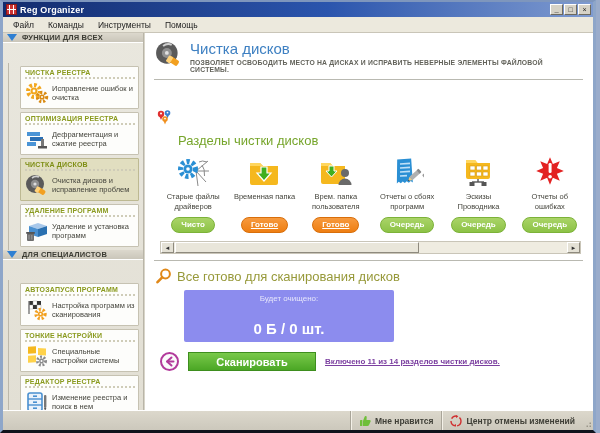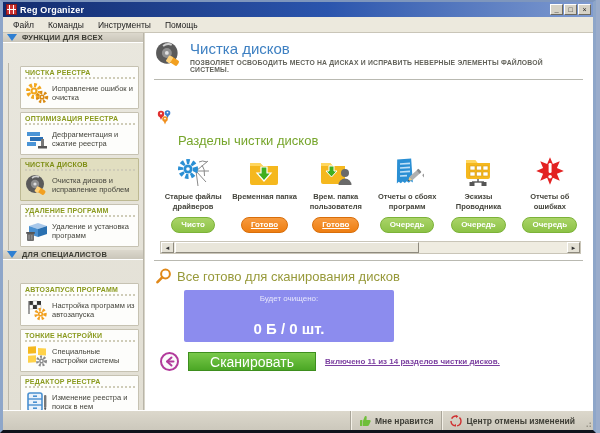--- a/index.html
+++ b/index.html
@@ -53,41 +53,41 @@
   .main-subtitle { font-size:6.8px; font-weight:bold; color:#62625a; margin-top:2px; letter-spacing:.2px; }
   .divider { border:none; border-top:1px solid #b9b9b1; margin:6px 0 7px 0; }
   .section-head { display:flex; align-items:center; gap:5px; margin:2px 0 6px 2px; }
   .section-title { font-size:13px; }
   .section-title.green { color:#76a52b;margin-top:46px; }
   .section-title.olive { color:#97993a; }
 
   .items-row { display:flex; gap:5px; padding-left:6px; }
   .clean-item { width:68px; display:flex; flex-direction:column; align-items:center; cursor:pointer; }
   .ci-icon { height:36px; display:flex; align-items:center; justify-content:center; }
-  .ci-label { font-size:7.5px; color:#45453d; text-align:center; line-height:1.3; height:20px; margin-top:2px;font-weight:bold; }
+  .ci-label { font-size:7.5px; color:#45453d; text-align:center; line-height:1.3; height:20px; margin-top:2px; }
   .badge { margin-top:5px; font-size:8px; font-weight:bold; color:#fff; padding:2px 9px 3px 9px; border-radius:9px; }
   .badge.green { background:linear-gradient(180deg,#aad468,#8cc246); border:1px solid #7cb238; }
   .badge.orange { background:linear-gradient(180deg,#f79a3e,#ee7e12); border:1px solid #d86e0a; text-decoration:underline; }
 
   .hscroll { margin:8px 2px 0 6px; height:13px; display:flex; border:1px solid #c9c5b8; background:#efece1; }
   .hs-btn { width:13px; background:#e4e1d5; border:1px solid; border-color:#fff #8e8a7e #8e8a7e #fff;
     display:flex; align-items:center; justify-content:center; font-size:6px; color:#333; }
   .hs-track { flex:1; position:relative; }
   .hs-thumb { position:absolute; left:1px; top:0; height:100%; width:62%;
     background:#e9e6da; border:1px solid; border-color:#fff #8e8a7e #8e8a7e #fff; }
 
   .cleanup-box { margin:4px 0 0 30px; width:210px; background:#8c8cee; border-radius:2px; text-align:center;
     padding:4px 0 5px 0; }
   .cb-label { font-size:8px; color:#e6e6fb; }
   .cb-value { font-size:15px; font-weight:bold; color:#fff; margin-top:17px; }
   .action-row { display:flex; align-items:center; gap:9px; margin:10px 0 0 6px; }
   .back-btn { width:19px; height:19px; border-radius:50%; background:#fbfbfb; border:2px solid #b23a9b;
     display:flex; align-items:center; justify-content:center; cursor:pointer; }
   .scan-btn { width:128px; height:19px; background:linear-gradient(180deg,#79c94a,#4ba725);
-    border:1px solid #3e8e1e; color:#fff; font-weight:normal; font-size:14px; cursor:pointer; font-family:"Liberation Sans",sans-serif; }
+    border:1px solid #3e8e1e; color:#fff; font-weight:bold; font-size:11px; cursor:pointer; font-family:"Liberation Sans",sans-serif; }
   .inc-link { font-size:8px; font-weight:bold; color:#7b3fa0; text-decoration:underline; cursor:pointer; }
 
   
   .statusbar { height:20px; background:linear-gradient(180deg,#dcd8cc,#ccc8bc); border-top:1px solid #fff;
     display:flex; align-items:stretch; flex:0 0 auto; font-size:8.5px; color:#3e3e36; }
   .sb-fill { flex:1; }
   .sb-panel { display:flex; align-items:center; gap:4px; padding:0 8px; border-left:1px solid #a9a599;
     box-shadow:inset 1px 0 0 #f4f1e8; cursor:pointer; font-weight:bold; }
   .grip { width:10px; display:flex; align-items:flex-end; justify-content:flex-end; padding:2px; }
 
@@ -213,21 +213,21 @@
                     <rect x="4" y="7" width="4" height="4" fill="#fff" stroke="#999" stroke-width=".4"></rect>
                     <rect x="8" y="7" width="4" height="4" fill="#333"></rect>
                     <rect x="12" y="7" width="4" height="4" fill="#fff" stroke="#999" stroke-width=".4"></rect>
                   </g>
                   <line x1="4" y1="3" x2="4" y2="16" stroke="#777" stroke-width="1.4"></line>
                   <circle cx="15.5" cy="16" r="4.5" fill="none" stroke="#f2a020" stroke-width="3.4" stroke-dasharray="2 1.8"></circle>
                   <circle cx="15.5" cy="16" r="2.6" fill="#f2a020"></circle>
                   <circle cx="15.5" cy="16" r="1" fill="#fff"></circle>
                 </svg>
             </span>
-            <span class="card-desc">Настройка программ из автозапуска</span>
+            <span class="card-desc">Настройка программ из сканирования</span>
           </div>
         </div>
         <div class="card">
           <div class="card-title">ТОНКИЕ НАСТРОЙКИ</div>
           <div class="card-body">
             <span class="ic">
               <svg width="24" height="24" viewBox="0 0 24 24">
                   <rect x="3" y="3" width="8" height="7" fill="#f5b81e" transform="skewY(-4)"></rect>
                   <rect x="13" y="3" width="8" height="7" fill="#ffd24a" transform="skewY(4)"></rect>
                   <rect x="3" y="12" width="8" height="7" fill="#ffd24a" transform="skewY(-4)"></rect>

